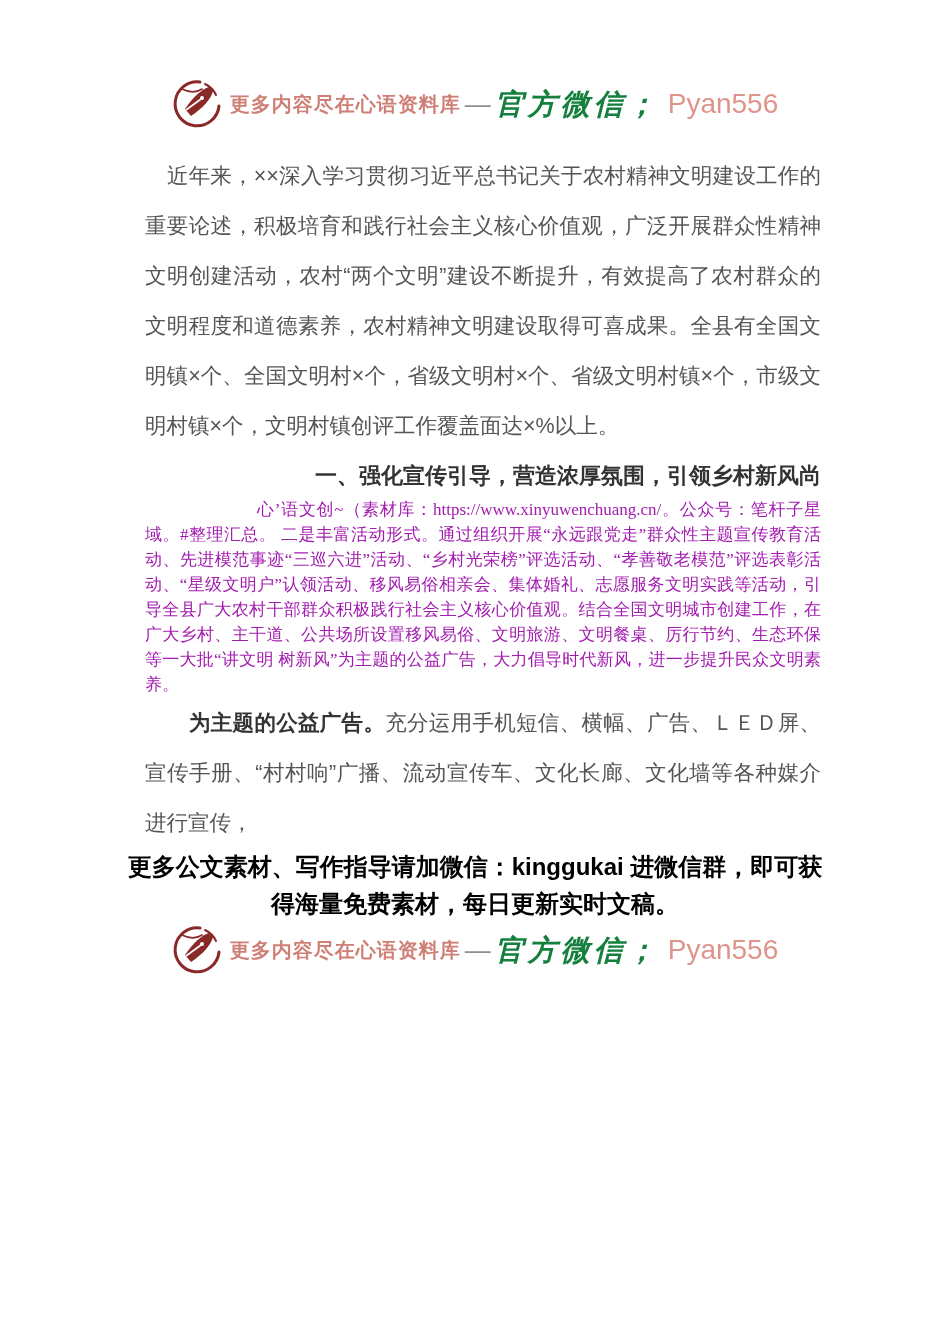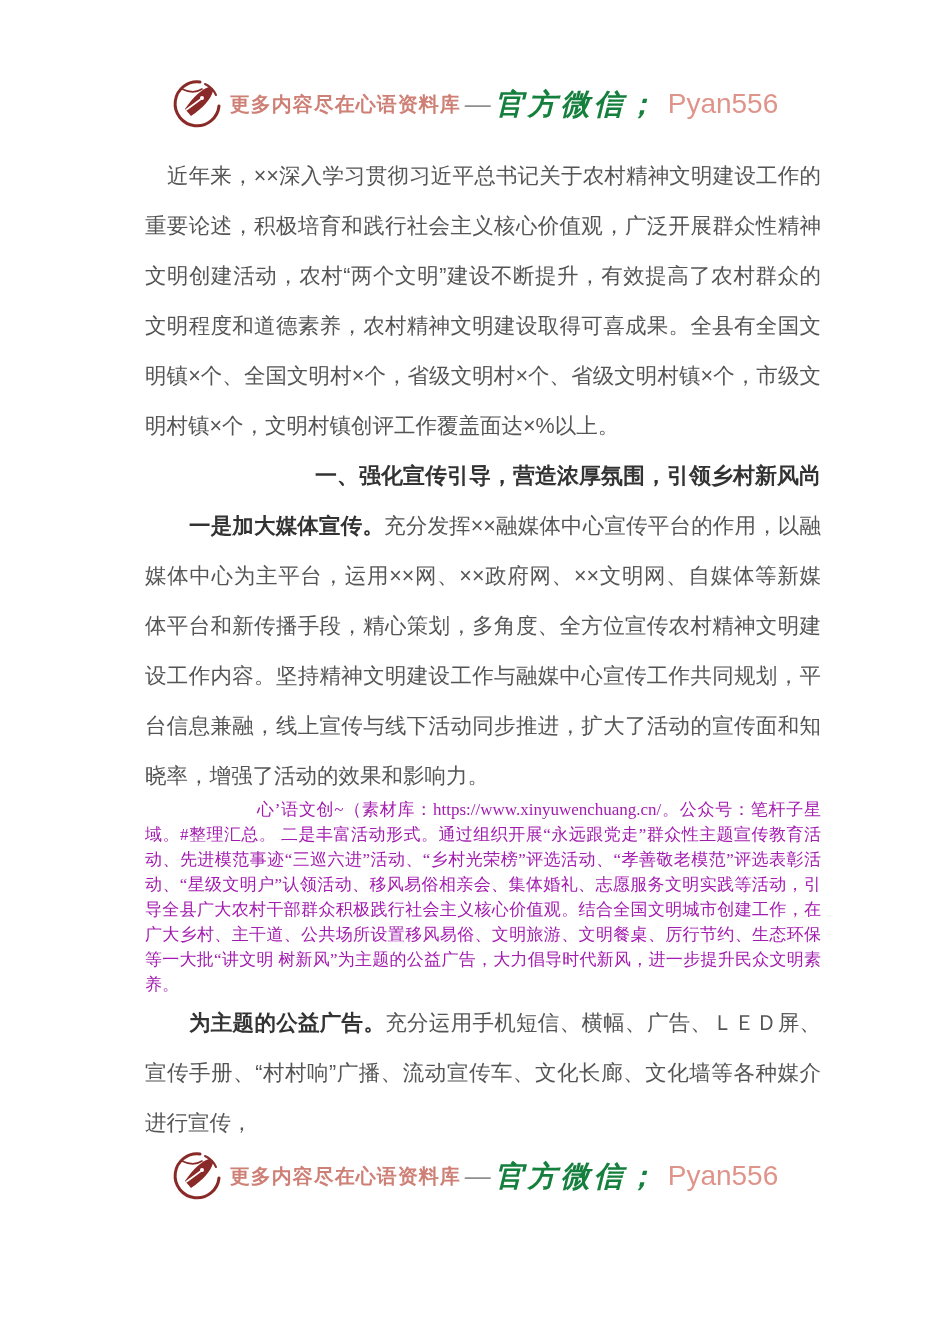--- a/index.html
+++ b/index.html
@@ -75,28 +75,28 @@
     <span class="brand-label">官方微信；</span>
     <span class="brand-id">Pyan556</span>
   </div>
 
   <main class="doc">
 
     <p class="body-p indent-1"><span>近年来，××深入学习贯彻习近平总书记关于农村精神文明建设工作的重要论述，积极培育和践行社会主义核心价值观，广泛开展群众性精神文明创建活动，农村“两个文明”建设不断提升，有效提高了农村群众的文明程度和道德素养，农村精神文明建设取得可喜成果。全县有全国文明镇×个、全国文明村×个，省级文明村×个、省级文明村镇×个，市级文明村镇×个，文明村镇创评工作覆盖面达×%以上。</span></p>
 
     <h2 class="section-h">一、强化宣传引导，营造浓厚氛围，引领乡村新风尚</h2>
 
-    <p class="body-p indent-2"><span class="lead">一是加大媒体宣传。</span><span>充分发挥××融媒体中心宣传平台的作用，以融媒体中心为主平台，运用××网、××政府网、××文明网、自媒体等新媒体平台和新传播手段，精心策划，多角度、全方位宣传农村精神文明建设工作内容。坚持精神文明建设工作与融媒中心宣传工作共同规划，平台信息兼融，线上宣传与线下活动同步推进，扩大了活动的宣传面和知晓率，增强了活动的效果和影响力。</span></p>
 
     <p class="serif-p"><span>心’语文创~（素材库：https://www.xinyuwenchuang.cn/。公众号：笔杆子星域。#整理汇总。 </span><span>二是丰富活动形式。</span><span>通过组织开展“永远跟党走”群众性主题宣传教育活动、先进模范事迹“三巡六进”活动、“乡村光荣榜”评选活动、“孝善敬老模范”评选表彰活动、“星级文明户”认领活动、移风易俗相亲会、集体婚礼、志愿服务文明实践等活动，引导全县广大农村干部群众积极践行社会主义核心价值观。结合全国文明城市创建工作，在广大乡村、主干道、公共场所设置移风易俗、文明旅游、文明餐桌、厉行节约、生态环保等一大批“讲文明 树新风”为主题的公益广告，大力倡导时代新风，进一步提升民众文明素养。</span></p>
 
     <p class="body-p indent-2 channels"><span class="lead">为主题的公益广告。</span><span>充分运用手机短信、横幅、广告、ＬＥＤ屏、宣传手册、“村村响”广播、流动宣传车、文化长廊、文化墙等各种媒介进行宣传，</span></p>
 
   </main>
 
+  <div class="promo">更多公文素材、写作指导请加微信：kinggukai 进微信群，即可获得海量免费素材，每日更新实时文稿。</div>
 
   <div class="brandline footer">
     <svg class="brand-logo" viewBox="0 0 50 50" aria-hidden="true">
       <g fill="none" stroke="#8a2a28" stroke-linecap="round">
         <path d="M28 3 A22 22 0 1 0 47 27" stroke-width="3"></path>
         <path d="M44 16 A22 22 0 0 0 33 5" stroke-width="2"></path>
         <path d="M10 10 C18 14 24 14 30 10" stroke-width="1.6"></path>
       </g>
       <path d="M37 8 C30 10 21 18 13 30 L19 37 C31 29 39 20 41 12 Z" fill="#8a2a28"></path>
       <path d="M14 31 L29 20" stroke="#ffffff" stroke-width="1.6"></path>

